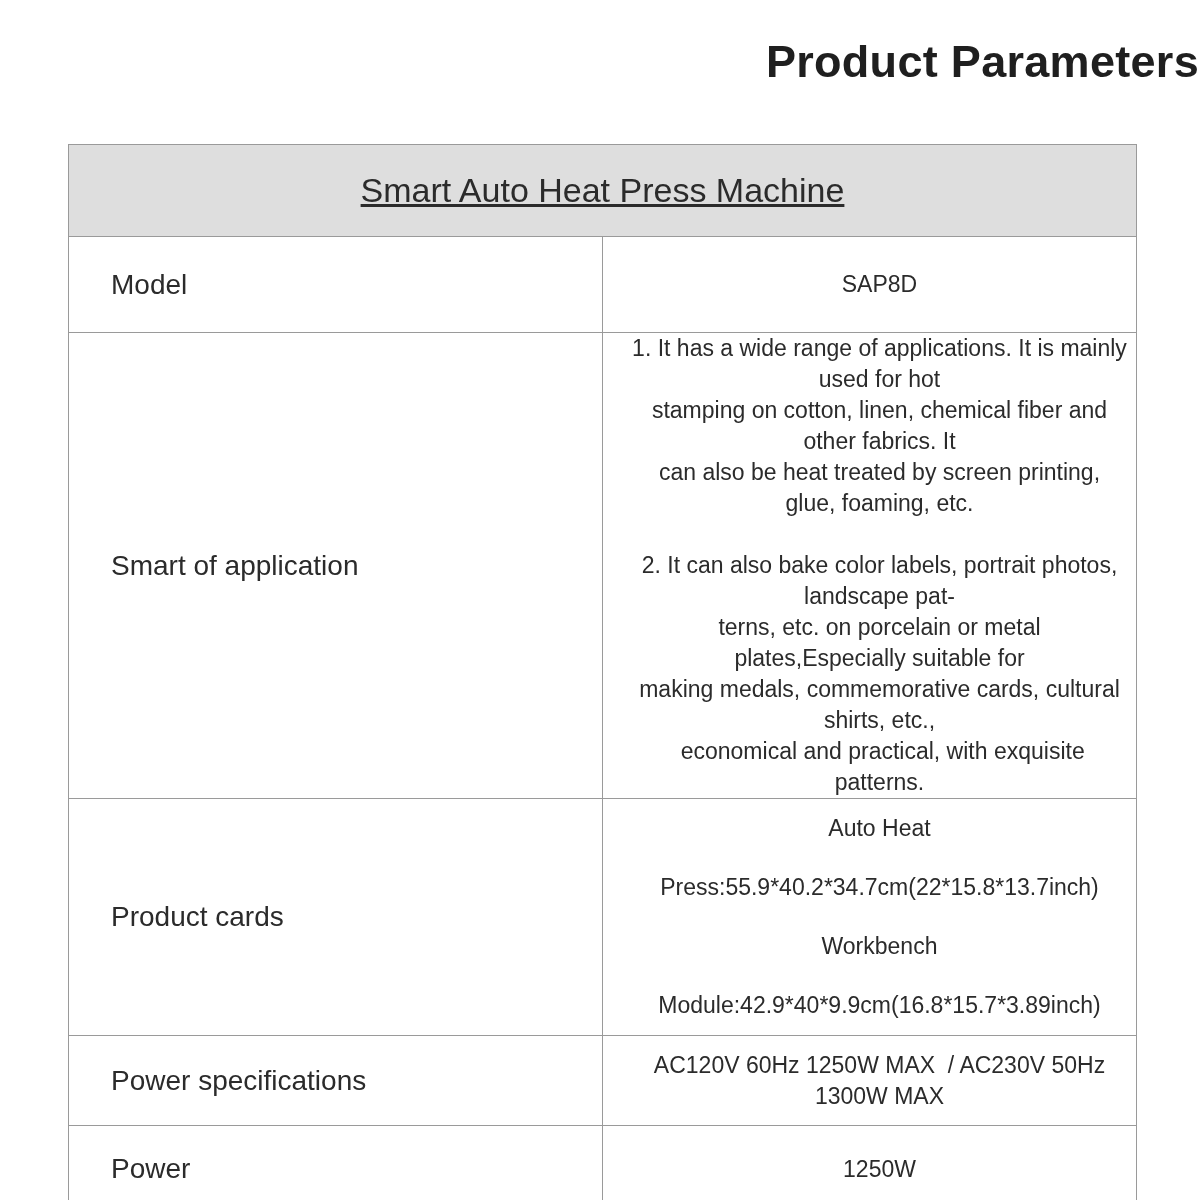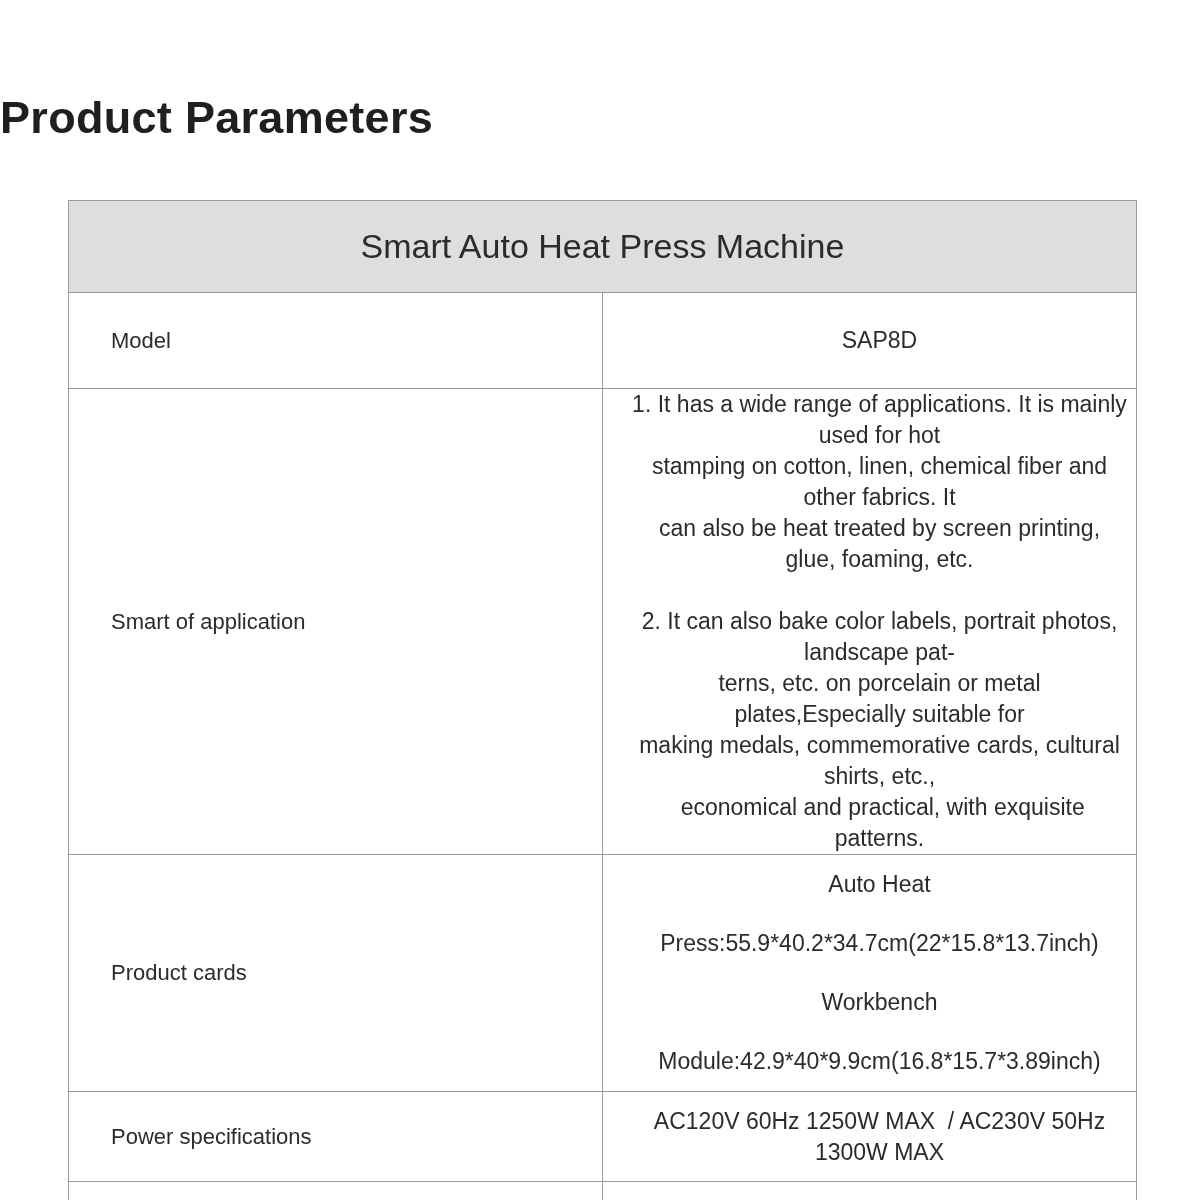--- a/index.html
+++ b/index.html
@@ -7,22 +7,22 @@
     margin: 0;
     padding: 0;
     background: #ffffff;
     width: 1199px;
     height: 1200px;
     font-family: "Liberation Sans", sans-serif;
     color: #2b2b2b;
     overflow: hidden;
   }
   .page-title {
-    margin-top: 92px;
-    text-align: left;
+    margin-top: 36px;
+    text-align: right;
     font-size: 45px;
     line-height: 52px;
     font-weight: 700;
     color: #1f1f1f;
     letter-spacing: 0.3px;
   }
   table.params {
     border-collapse: collapse;
     table-layout: fixed;
     margin: 56px 0 0 68px;
@@ -35,25 +35,26 @@
     font-weight: 400;
     vertical-align: middle;
     color: #2b2b2b;
   }
   th.table-header {
     height: 92px;
     background: #dedede;
     font-size: 34px;
     text-align: center;
     color: #222222;
+    text-decoration: underline;
   }
   td.cell-label {
     width: 302px;
     padding: 0 10px 0 42px;
-    font-size: 22px;
+    font-size: 28px;
   }
   td.cell-value {
     padding: 0 8px 0 28px;
     font-size: 23px;
     line-height: 31px;
     white-space: pre-wrap;
     text-align: center;
   }
   tr.r-model  { height: 96px; }
   tr.r-scope  { height: 356px; }

